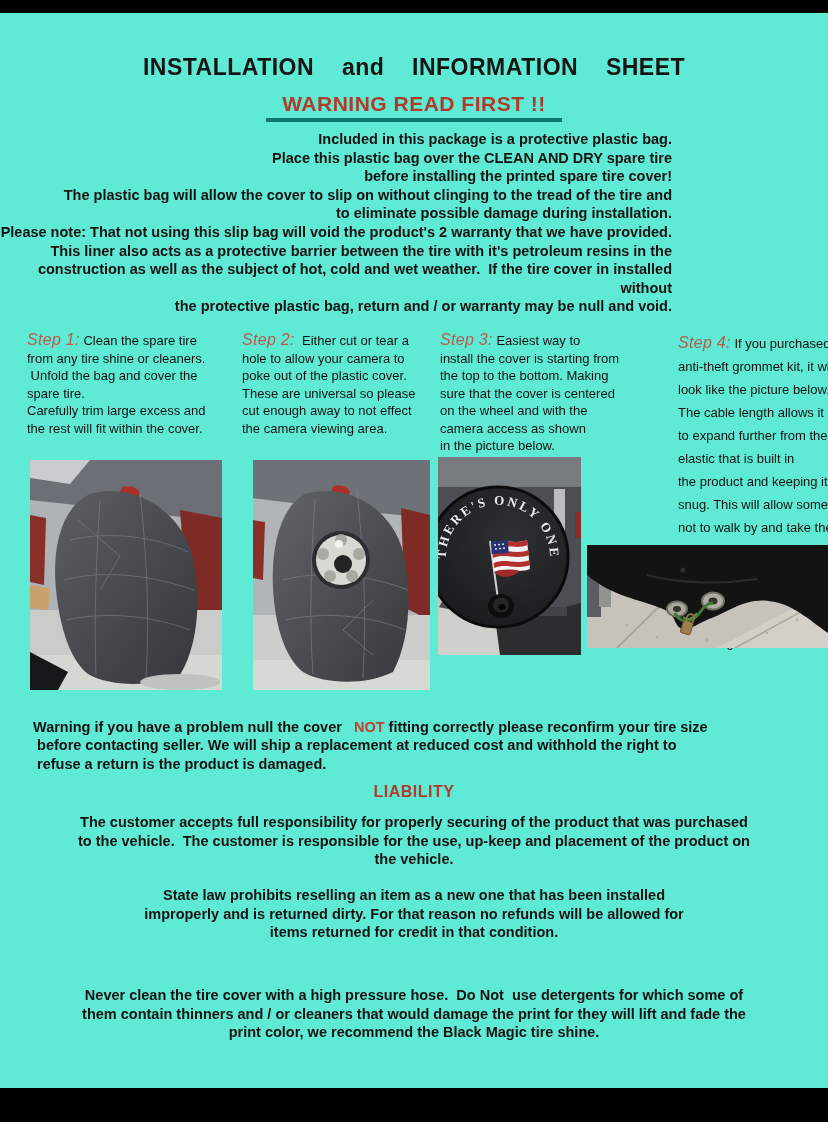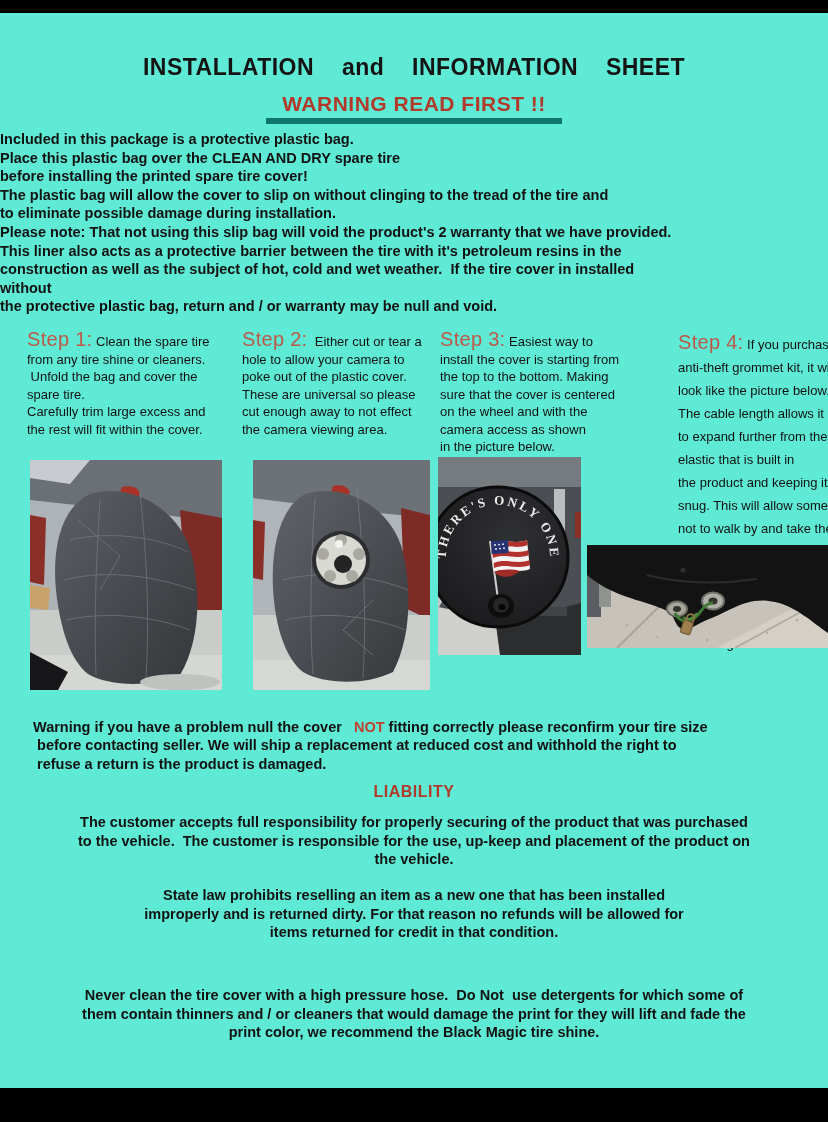--- a/index.html
+++ b/index.html
@@ -13,28 +13,28 @@
   .bar.bottom{top:1088px;height:34px;}
 
   .title{
     position:absolute;top:54px;left:0;width:828px;text-align:center;
     font-size:23px;font-weight:bold;letter-spacing:.5px;word-spacing:7px;
     white-space:pre-wrap;color:#141414;
   }
   .warn-head{position:absolute;top:92px;left:0;width:828px;text-align:center;}
   .warn-head span{
     display:inline-block;font-size:21px;font-weight:bold;color:#b23a2a;
-    letter-spacing:.5px;border-bottom:6px solid #0f766e;padding:0 16px 2px 16px;text-align:right;
+    letter-spacing:.5px;border-bottom:4px solid #0f766e;padding:0 16px 2px 16px;text-align:right;
   }
   .intro{
-    position:absolute;top:130px;left:0;width:672px;text-align:left;
+    position:absolute;top:130px;left:0;width:672px;text-align:right;
     font-size:14.5px;font-weight:bold;line-height:18.6px;white-space:pre-wrap;
   }
   .step{position:absolute;top:331px;font-size:13px;line-height:17.5px;white-space:pre;}
-  .step .lbl{font-size:20px;color:#bc5948;letter-spacing:.3px;}
+  .step .lbl{font-size:16px;color:#bc5948;letter-spacing:.3px;font-style:italic;}
   .step.s1{left:27px;width:210px;}
   .step.s2{left:242px;width:198px;}
   .step.s3{left:440px;width:198px;}
   .step.s4{left:678px;width:185px;line-height:23px;}
 
   .photo{position:absolute;overflow:hidden;}
   .photo svg{display:block;}
   .p1{left:30px;top:460px;width:192px;height:230px;}
   .p2{left:253px;top:460px;width:177px;height:230px;}
   .p3{left:438px;top:457px;width:143px;height:198px;}

